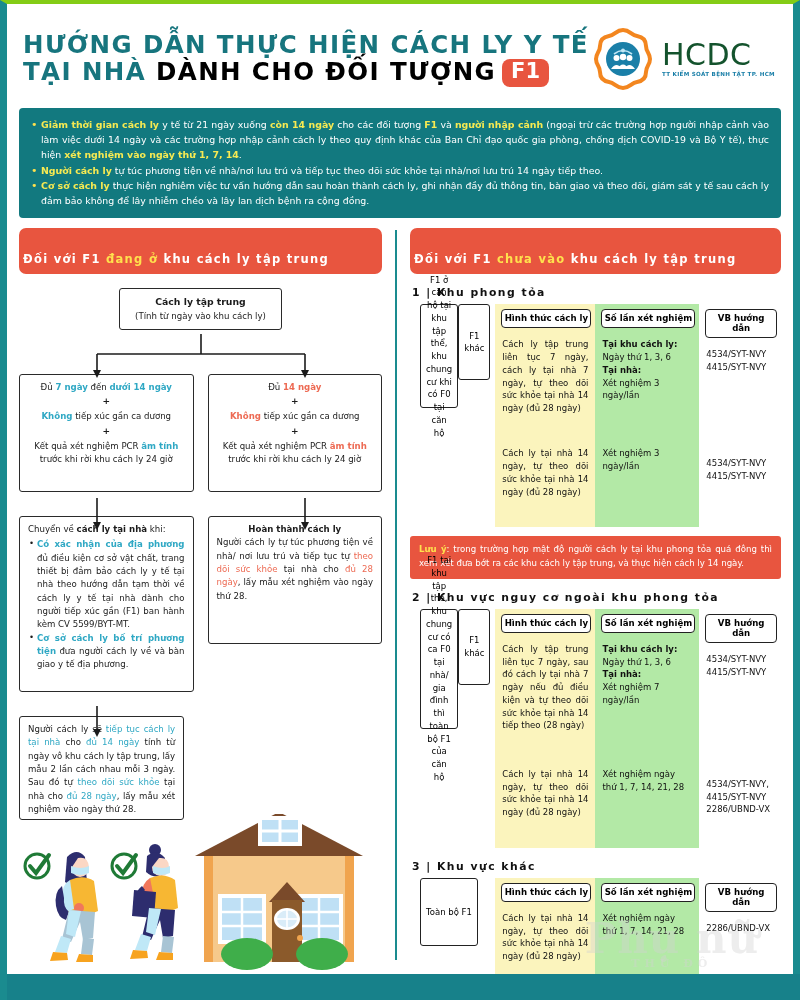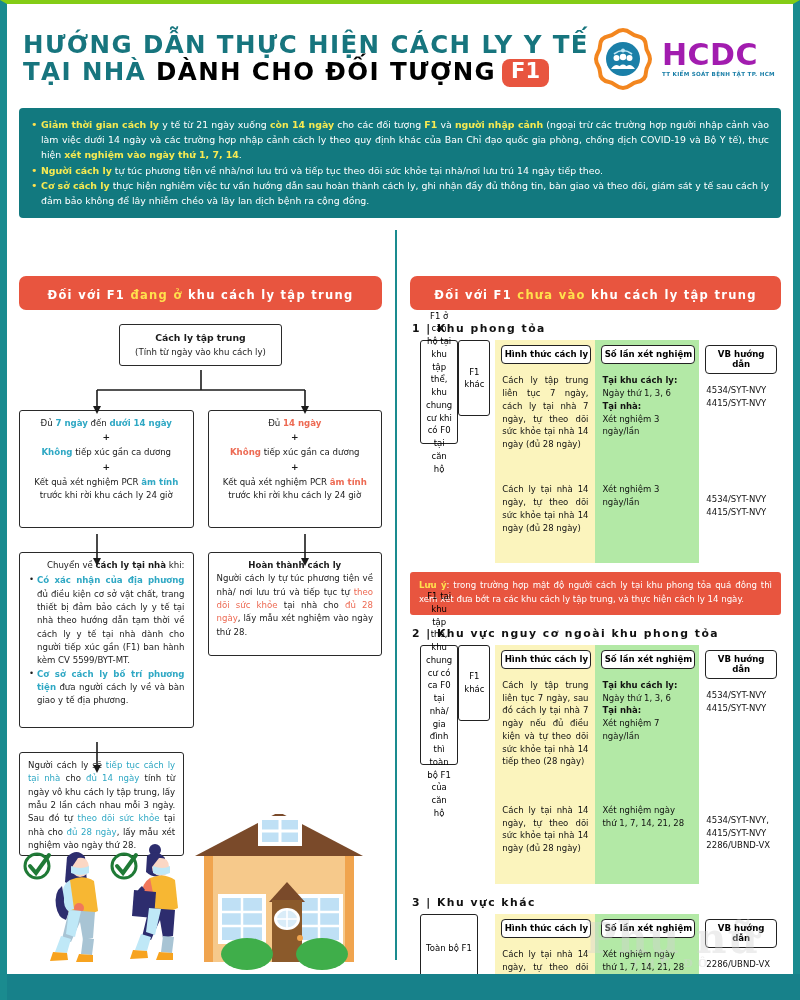--- a/index.html
+++ b/index.html
@@ -45,21 +45,21 @@
     padding:1px 9px 3px 9px;
     font-size:21px; font-weight:bold;
     letter-spacing:0px;
     vertical-align:2px;
     margin-left:6px;
   }
   .logo{ display:flex; align-items:center; gap:8px; padding-right:4px;}
   .logo-mark{ position:relative; width:62px; height:62px;}
   .logo-txt{ line-height:1; }
   .logo-txt .big{
-    font-size:30px; font-weight:bold; color:#a21caf; letter-spacing:0.5px;
+    font-size:30px; font-weight:normal; color:#14532d; letter-spacing:0.5px;
   }
   .logo-txt .small{
     font-size:5.6px; font-weight:bold; color:#1a7fa8; letter-spacing:0.3px; margin-top:2px;
   }
 
   
   .teal-note{
     margin:2px 12px 0 12px;
     background:#12797f;
     border-radius:4px;
@@ -77,22 +77,22 @@
 
   
   .cols{ display:flex; margin-top:10px; height:745px; }
   .col-left{ width:385px; position:relative; padding:0 10px 0 12px;}
   .divider{ width:8px; display:flex; justify-content:center; padding-top:2px;}
   .divider i{ display:block; width:2px; background:#1a8b8f; height:730px;}
   .col-right{ flex:1; padding:0 12px 0 10px; position:relative;}
 
   .colhead{
     background:#e8553f; color:#fff; border-radius:7px;
-    text-align:center; font-weight:bold; font-size:11.5px;
-    letter-spacing:1.3px; padding:12px 4px 8px 4px;margin-top:48px;
+    font-weight:bold; font-size:11.5px;
+    letter-spacing:1.3px; padding:24px 4px 8px 4px;
   }
   .colhead .hl{ color:#ffe14d; }
 
   
   .flow{ position:relative; margin-top:14px; }
   .fbox{
     border:1.4px solid #2a2a2a; border-radius:3px; background:#fff;
     padding:6px 8px; font-size:8.6px; line-height:1.55; text-align:center;
     color:#1b1b1b;
   }
@@ -257,30 +257,30 @@
             <span class="plus">+</span>
             <span><span class="red">Không</span><span> tiếp xúc gần ca dương</span></span>
             <span class="plus">+</span>
             <span><span>Kết quả xét nghiệm PCR </span><span class="red">âm tính</span></span><br>
             <span>trước khi rời khu cách ly 24 giờ</span>
           </div>
         </div>
 
         <div class="two" style="margin-top:24px; align-items:flex-start;">
           <div class="fbox lbox" style="height:176px;">
-            <div style="text-align:right;">
+            <div style="text-align:left;">
               <span>Chuyển về </span><b>cách ly tại nhà</b><span> khi:</span>
             </div>
             <ul>
               <li><span class="cyan">Có xác nhận của địa phương</span><span> đủ điều kiện cơ sở vật chất, trang thiết bị đảm bảo cách ly y tế tại nhà theo hướng dẫn tạm thời về cách ly y tế tại nhà dành cho người tiếp xúc gần (F1) ban hành kèm CV 5599/BYT-MT.</span></li>
               <li><span class="cyan">Cơ sở cách ly bố trí phương tiện</span><span> đưa người cách ly về và bàn giao y tế địa phương.</span></li>
             </ul>
           </div>
 
-          <div class="fbox lbox" style="height:104px;">
+          <div class="fbox lbox" style="height:128px;">
             <div style="text-align:center;"><b>Hoàn thành cách ly</b></div>
             <div style="text-align:justify;">
               <span>Người cách ly tự túc phương tiện về nhà/ nơi lưu trú và tiếp tục tự </span><span class="red-n">theo dõi sức khỏe</span><span> tại nhà cho </span><span class="red-n">đủ 28 ngày</span><span>, lấy mẫu xét nghiệm vào ngày thứ 28.</span>
             </div>
           </div>
         </div>
 
         <div style="width:45.5%; margin-top:24px;">
           <div class="fbox lbox" style="text-align:justify; height:104px;">
             <span>Người cách ly sẽ </span><span class="cyan-n">tiếp tục cách ly tại nhà</span><span> cho </span><span class="cyan-n">đủ 14 ngày</span><span> tính từ ngày vô khu cách ly tập trung, lấy mẫu 2 lần cách nhau mỗi 3 ngày. Sau đó tự </span><span class="cyan-n">theo dõi sức khỏe</span><span> tại nhà cho </span><span class="cyan-n">đủ 28 ngày</span><span>, lấy mẫu xét nghiệm vào ngày thứ 28.</span>

